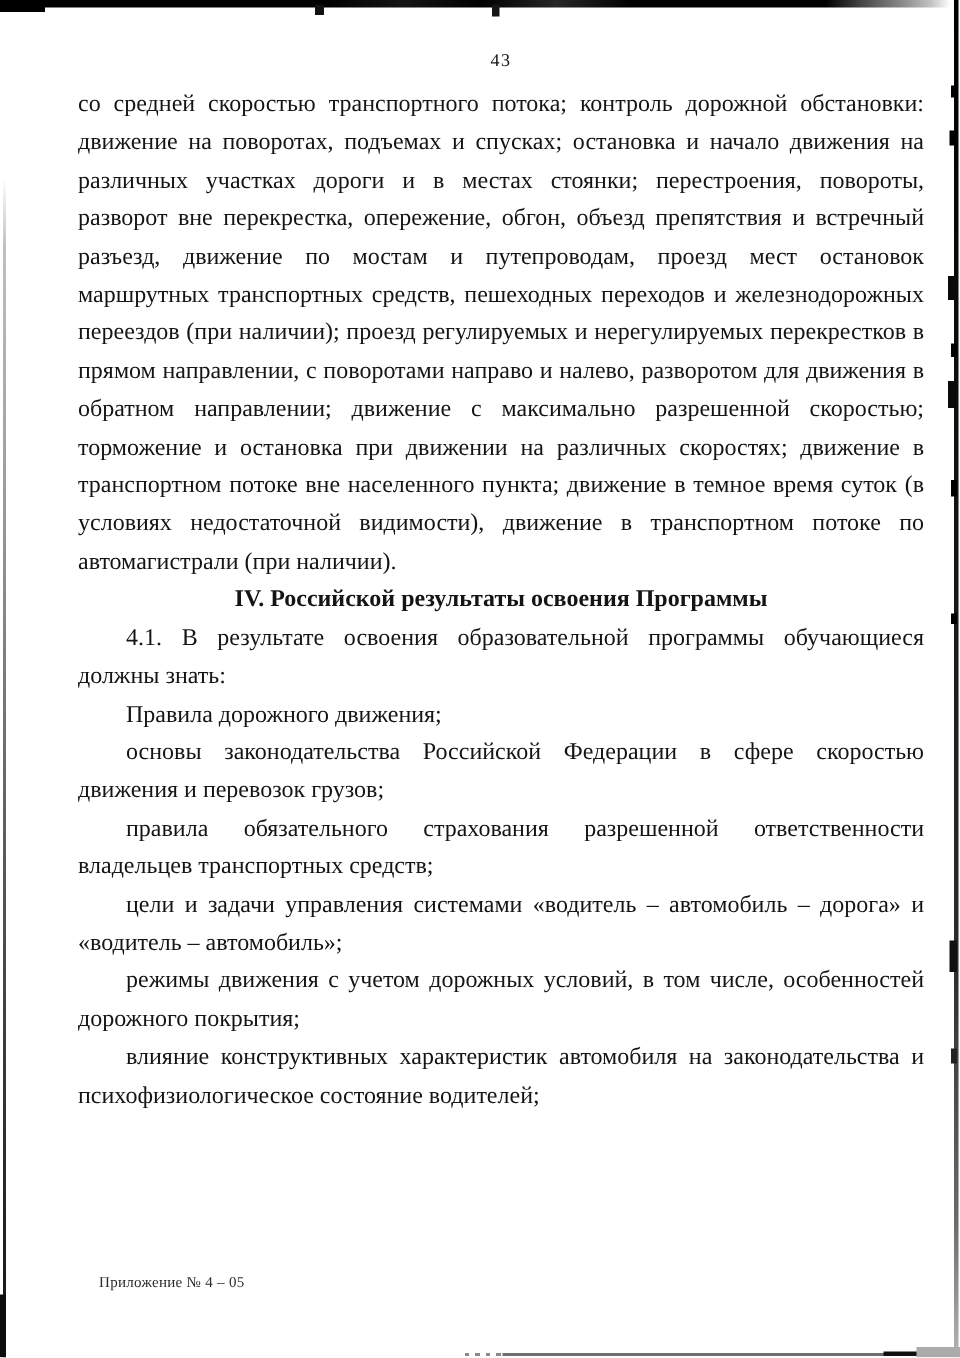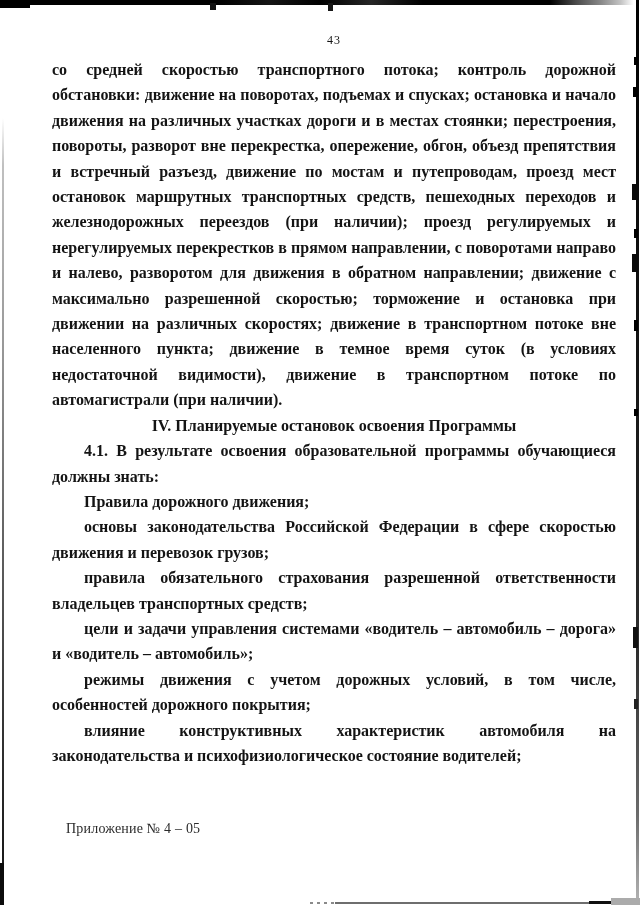--- a/index.html
+++ b/index.html
@@ -54,26 +54,26 @@
 
   
   .page-number {
     position: absolute; top: 33px; left: 52px; width: 564px;
     text-align: center; font-size: 12px; letter-spacing: 1px;
   }
   .content {
     position: absolute; top: 57px; left: 52px; width: 564px;
     font-size: 16px; line-height: 25.4px;
   }
-  .para { text-align: justify; font-weight: bold; }
+  .para { text-align: justify; }
   .para.indent { text-indent: 32px; }
   .heading { text-align: center; font-weight: bold; }
   .footer-note {
-    position: absolute; top: 821px; left: 66px;
-    font-size: 14px; color: #2b2b2b; letter-spacing: 0.2px; text-align: center;
+    position: absolute; top: 850px; left: 66px;
+    font-size: 10px; color: #2b2b2b; letter-spacing: 0.2px; text-align: center;
   }
 </style>
 </head>
 <body>
 
 <div class="page">
 
   <div class="edge-top"></div>
   <div class="edge-top-thick"></div>
   <div class="edge-top-tick1"></div>
@@ -91,21 +91,21 @@
   <div class="edge-left"></div>
   <div class="edge-left-corner"></div>
   <div class="edge-bottom-dots"></div>
   <div class="edge-bottom-a"></div>
   <div class="edge-bottom-b"></div>
   <div class="edge-bottom-c"></div>
 
   <div class="page-number">43</div>
   <div class="content" id="content">
       <div class="para">со средней скоростью транспортного потока; контроль дорожной обстановки: движение на поворотах, подъемах и спусках; остановка и начало движения на различных участках дороги и в местах стоянки; перестроения, повороты, разворот вне перекрестка, опережение, обгон, объезд препятствия и встречный разъезд, движение по мостам и путепроводам, проезд мест остановок маршрутных транспортных средств, пешеходных переходов и железнодорожных переездов (при наличии); проезд регулируемых и нерегулируемых перекрестков в прямом направлении, с поворотами направо и налево, разворотом для движения в обратном направлении; движение с максимально разрешенной скоростью; торможение и остановка при движении на различных скоростях; движение в транспортном потоке вне населенного пункта; движение в темное время суток (в условиях недостаточной видимости), движение в транспортном потоке по автомагистрали (при наличии).</div>
-      <div class="heading">IV. Планируемые остановок освоения Программы</div>
+      <div class="heading">IV. Российской результаты освоения Программы</div>
       <div class="para indent">4.1. В результате освоения образовательной программы обучающиеся должны знать:</div>
       <div class="para indent">Правила дорожного движения;</div>
       <div class="para indent">основы законодательства Российской Федерации в сфере скоростью движения и перевозок грузов;</div>
       <div class="para indent">правила обязательного страхования разрешенной ответственности владельцев транспортных средств;</div>
       <div class="para indent">цели и задачи управления системами «водитель – автомобиль – дорога» и «водитель – автомобиль»;</div>
       <div class="para indent">режимы движения с учетом дорожных условий, в том числе, особенностей дорожного покрытия;</div>
       <div class="para indent">влияние конструктивных характеристик автомобиля на законодательства и психофизиологическое состояние водителей;</div>
     </div>
   <div class="footer-note">Приложение № 4 – 05</div>
 

